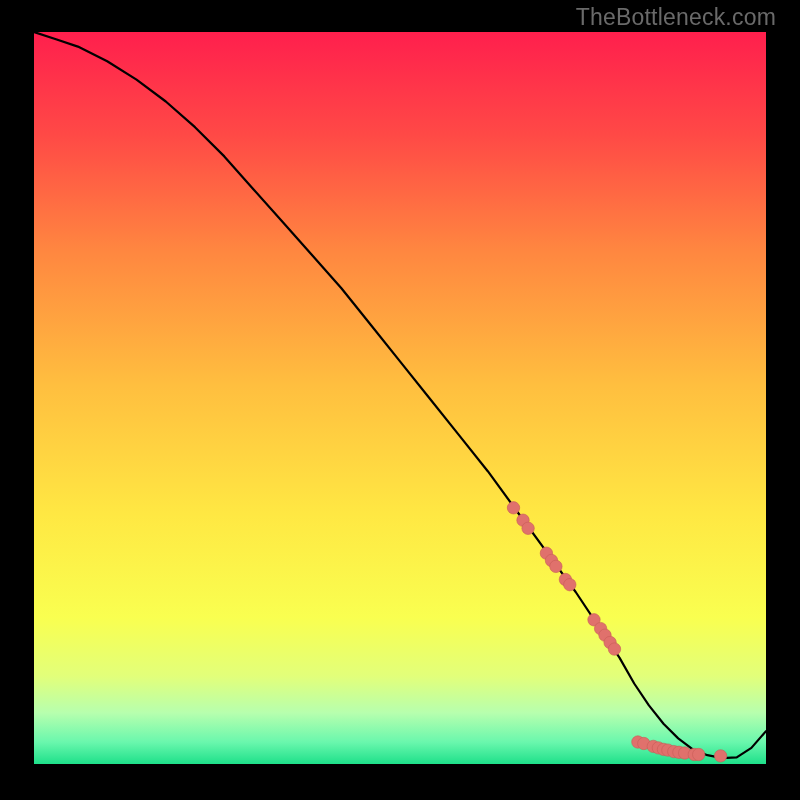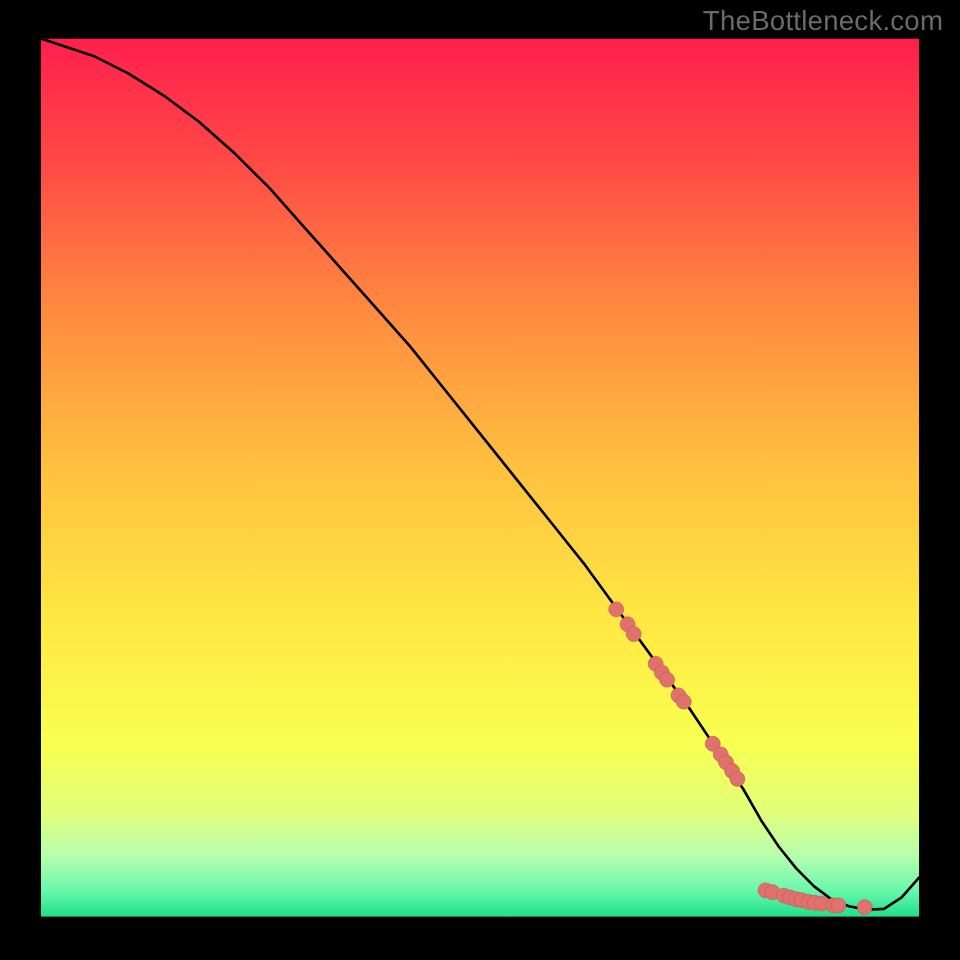--- a/index.html
+++ b/index.html
@@ -8,21 +8,21 @@
     width: 800px;
     height: 800px;
     background: #000;
     position: relative;
     overflow: hidden;
     font-family: Arial, Helvetica, sans-serif;
   }
   .watermark {
     position: absolute;
     top: 4px;
-    right: 14px;
+    right: 24px;
     color: #6a6a6a;
     font-size: 23px;
     font-weight: 500;
     letter-spacing: 0.2px;
     z-index: 2;
   }
   .plot {
     position: absolute;
     left: 34px;
     top: 32px;

